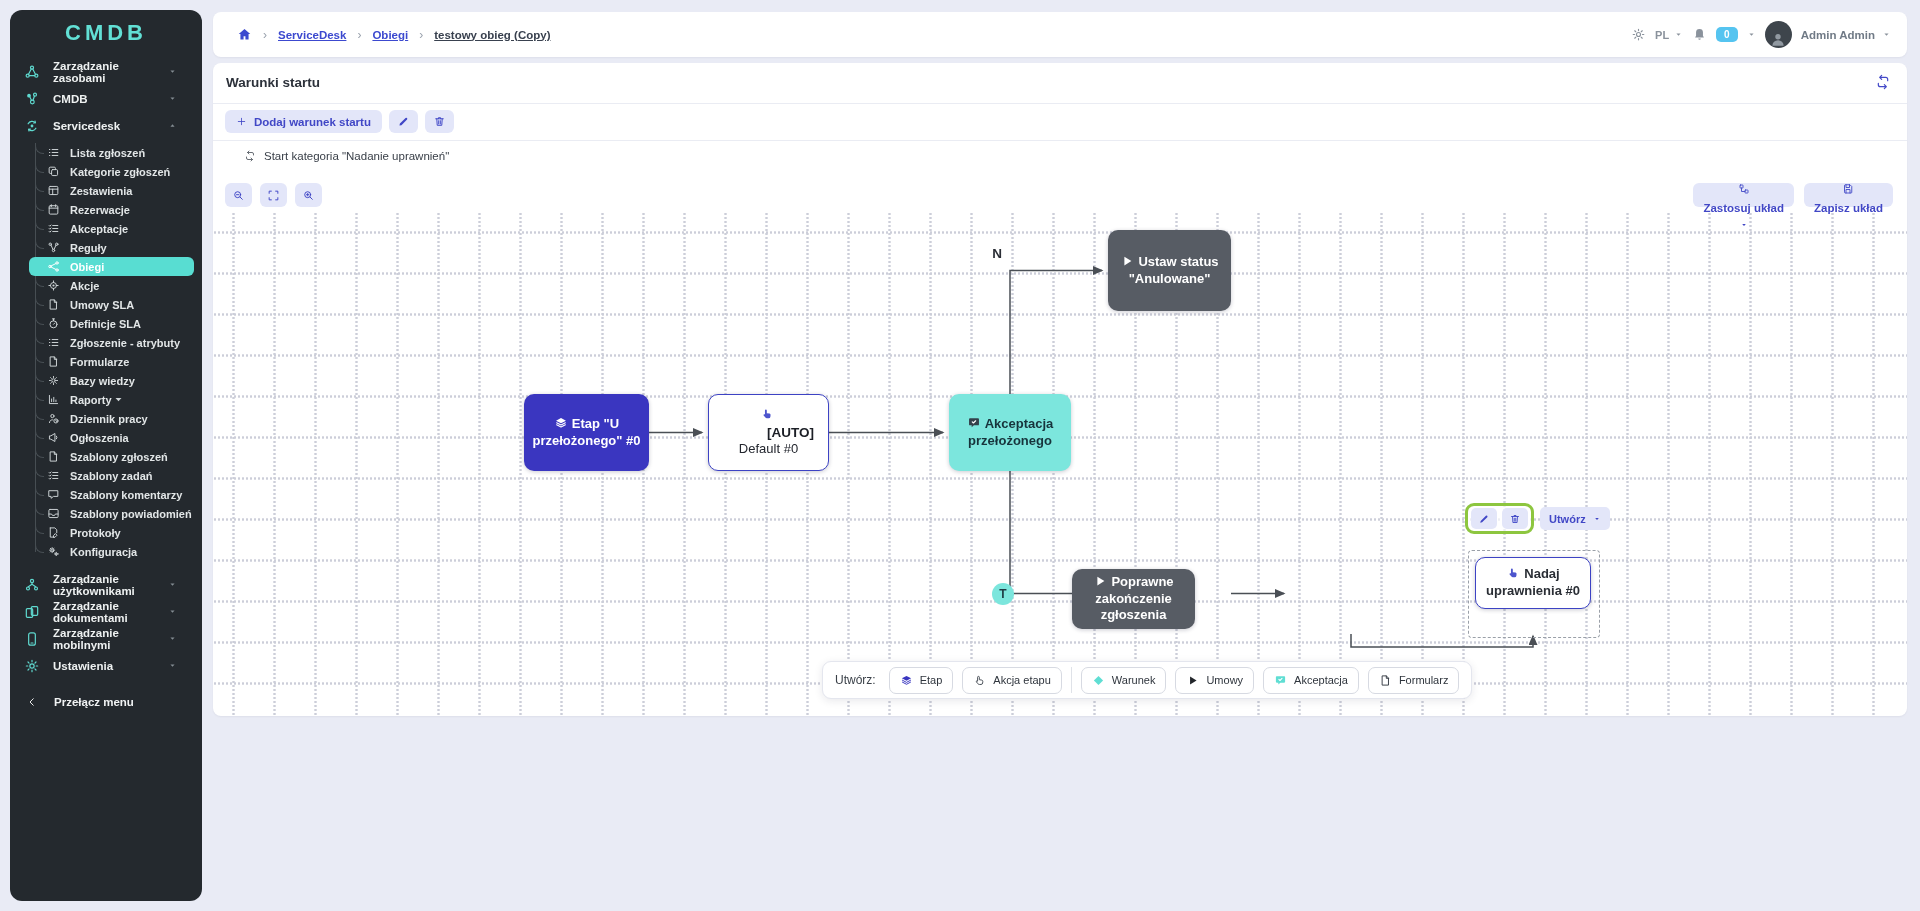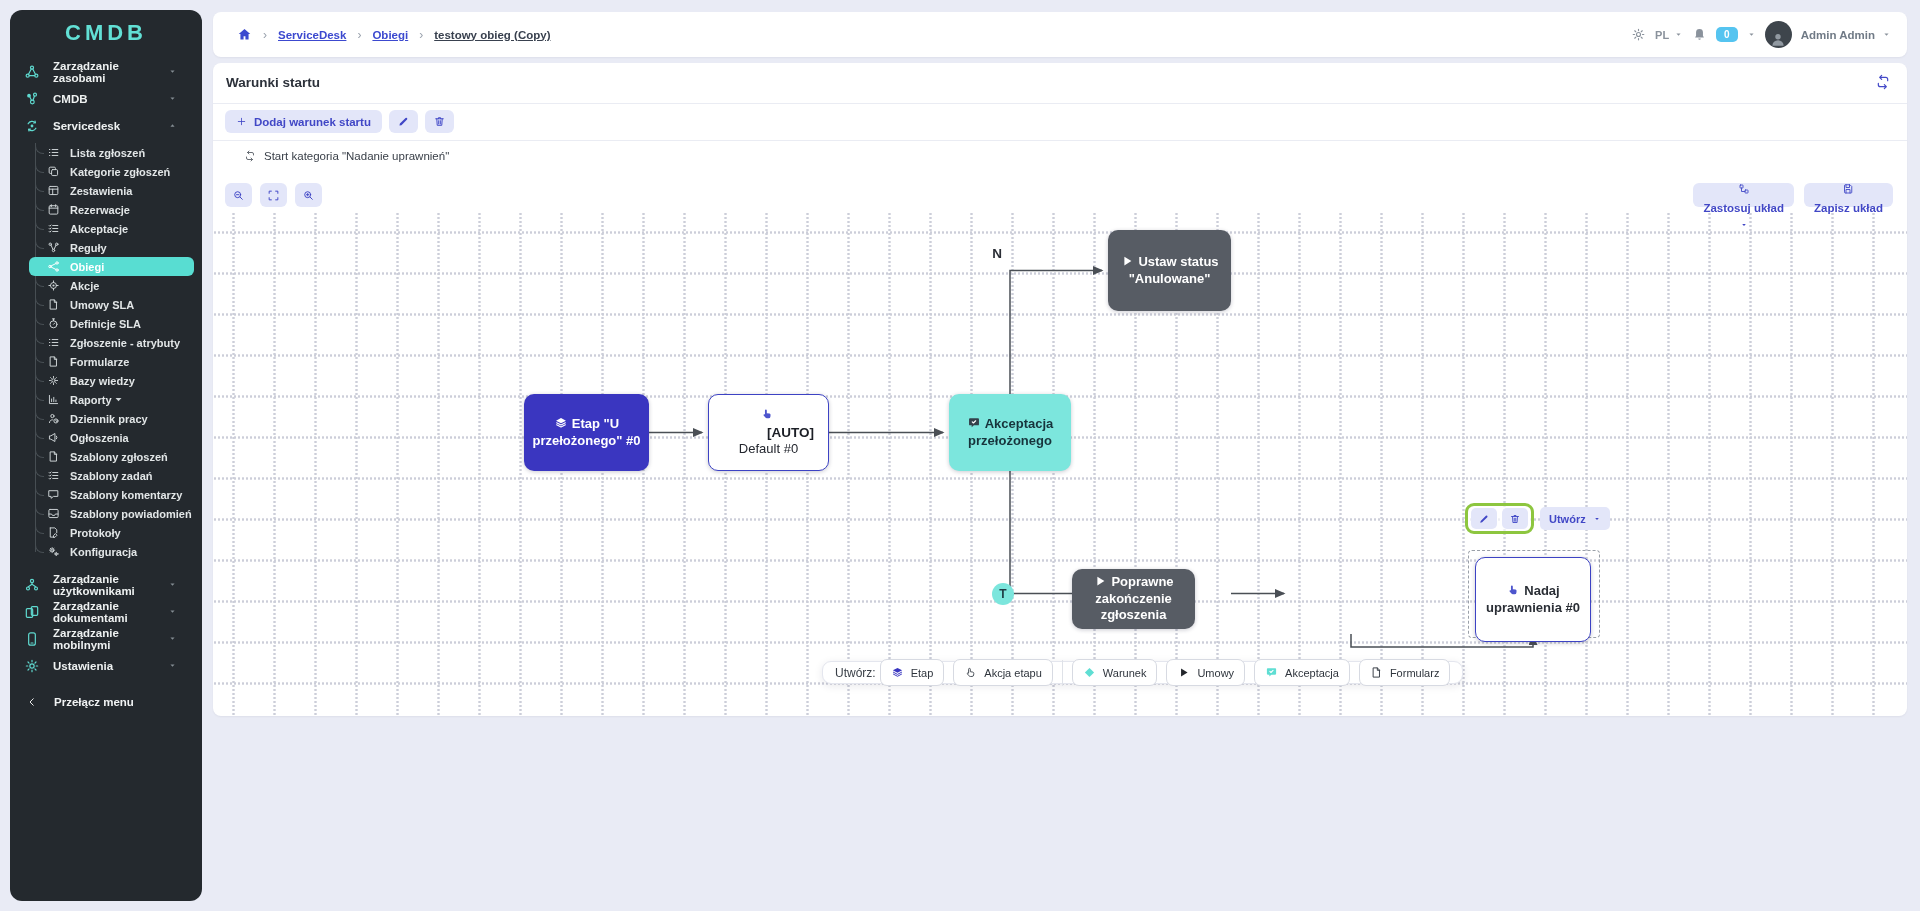--- a/index.html
+++ b/index.html
@@ -114,21 +114,21 @@
   .node-stage1 { left:311px; top:182px; width:125px; height:77px; }
   .node-auto   { left:495px; top:182px; width:121px; height:77px; }
   .node-auto .auto-title { font-weight:700; font-size:13.5px; color:#1c1f26;padding-left:44px; }
   .node-auto .auto-sub { font-weight:400; color:#23262e; }
   .node-accept { left:736px; top:182px; width:122px; height:77px; }
   .node-cancel { left:895px; top:18px;  width:123px; height:81px; }
   .node-finish { left:859px; top:341px; width:123px; height:60px;margin-top:16px; }
   .node-stage2 { left:1077px; top:341px; width:122px; height:81px; }
   .sel-box { position:absolute; left:1255px; top:338px; width:132px; height:88px;
     border:1.6px dashed #9aa0a8; border-radius:4px; }
-  .node-grant { position:absolute; left:6px; top:6px; width:116px; height:85px; }
+  .node-grant { position:absolute; left:6px; top:6px; width:116px; height:52px; }
   .auto-ic { color:#4d55cd; } .grant-ic { color:#4d55cd; }
   .accept-ic { color:#33414b; } .white-ic { color:#fff; }
 
   .edge-label-n { position:absolute; left:771px; top:34px; width:26px; text-align:center;
     font-size:13.5px; font-weight:700; color:#2b2f36; }
   .edge-label-t { position:absolute; left:779px; top:371px; width:22px; height:22px;
     border-radius:50%; background:#7ce6dd; color:#1d3a42; font-size:12px; font-weight:700;
     display:flex; align-items:center; justify-content:center; }
 
   .sel-toolbar { position:absolute; left:1252px; top:291px; display:flex;
@@ -136,22 +136,22 @@
   .green-box { border:3px solid #8dc63f; border-radius:9px; padding:2px 3px;
     display:flex; gap:5px; background:rgba(255,255,255,.65); }
   .gb-btn { width:26px; height:21px; background:#e3e6f9; border:none; border-radius:5px;
     color:#4147c6; display:flex; align-items:center; justify-content:center; cursor:pointer; }
   .gb-btn .icon { width:12px; height:12px; }
   .create-dd { height:23px; background:#e3e6f9; border:none; border-radius:5px;
     color:#4147c6; font-size:11px; font-weight:700; display:flex; align-items:center;
     gap:7px; padding:0 9px; cursor:pointer; font-family:inherit; }
   .create-dd .caret { color:#4147c6; width:8px; height:8px; }
 
-  .create-panel { position:absolute; left:609px; top:449px; height:23px; display:flex;
-    align-items:center; padding:0 12px; gap:4px; background:#fff;
+  .create-panel { position:absolute; left:609px; top:449px; height:38px; display:flex;
+    align-items:center; padding:0 12px; gap:13px; background:#fff;
     border:1px solid #e4e6ee; border-radius:9px; box-shadow:0 2px 8px rgba(30,30,60,.10); }
   .cp-label { font-size:12px; color:#3a4048; }
   .ct-btn { height:27px; padding:0 10px; border:1px solid #d7dae2; border-radius:7px;
     font-size:11px; color:#2f353d; background:#fff; display:inline-flex;
     align-items:center; gap:7px; cursor:pointer; font-family:inherit; }
   .ct-btn .icon { width:13px; height:13px; }
   .ct-divider { width:1px; height:26px; background:#dfe2e8; }
   .ic-layers { color:#3a36c0; } .ic-hand { color:#4a5058; } .ic-diamond { color:#5fded3; }
   .ic-play { color:#23262b; } .ic-chat { color:#5fded3; } .ic-file { color:#3a4048; }
 </style>

